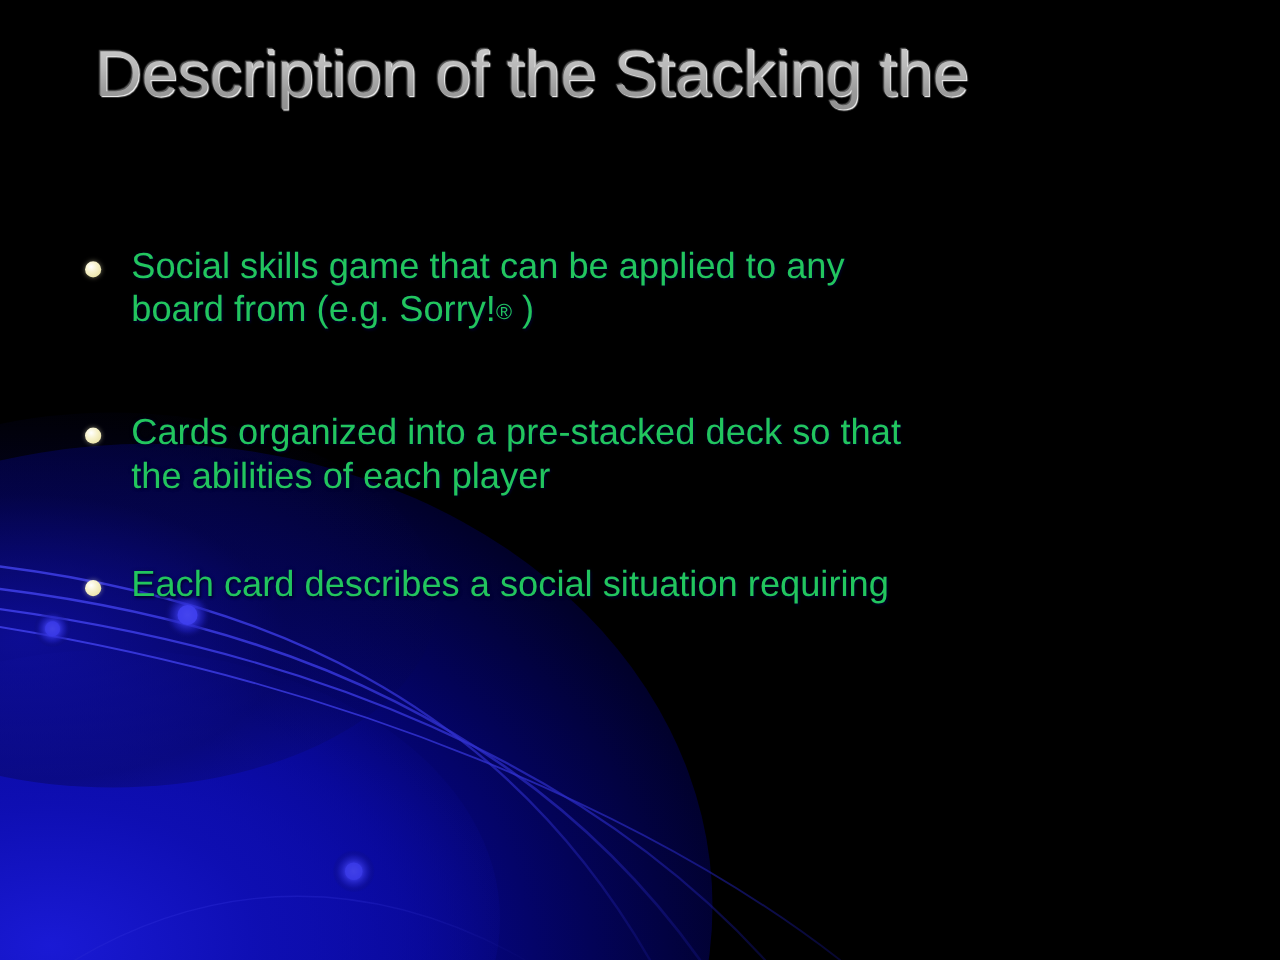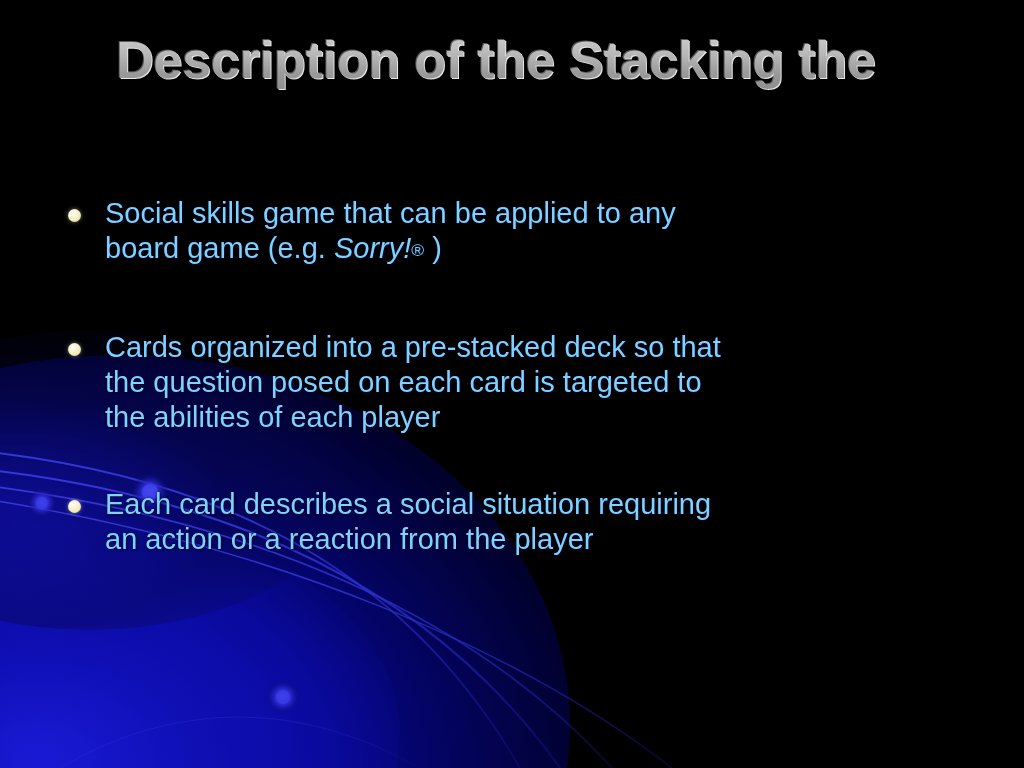--- a/index.html
+++ b/index.html
@@ -66,27 +66,27 @@
   }
   #arcs {
     position: absolute;
     left: 0;
     top: 0;
   }
 
   
   #title {
     position: absolute;
-    left: 44px;
+    left: 76px;
     top: 30px;
     width: 904px;
-    text-align: center;
+    text-align: left;
     font-size: 52px;
     line-height: 60px;
-    font-weight: 700;
+    font-weight: 400;
     letter-spacing: -0.2px;
     color: #b0b0b0;
     background: linear-gradient(180deg, #d2d2d2 0%, #b8b8b8 40%, #9a9a9a 72%, #8e8e8e 100%);
     -webkit-background-clip: text;
     background-clip: text;
     -webkit-text-fill-color: transparent;
     text-shadow: none;
     filter: drop-shadow(1.5px 1.5px 0px #e8e8e8) drop-shadow(-0.5px -0.5px 0px #5a5a5a);
   }
   #title .tline { display: block; white-space: nowrap; }
@@ -95,38 +95,38 @@
   #body {
     position: absolute;
     left: 62px;
     top: 196px;
     width: 920px;
   }
   .bullet-row {
     position: relative;
     display: block;
     padding-left: 43px;
-    color: #7dd3fc;
+    color: #22c55e;
     font-size: 29px;
     line-height: 35px;
     font-weight: 400;
     text-shadow: 1px 1px 2px rgba(0,0,40,.85), 0 0 3px rgba(10,10,60,.6);
   }
   .bullet-marker {
     position: absolute;
     left: 6px;
     top: 13px;
     width: 13px;
     height: 13px;
     border-radius: 50%;
     background: radial-gradient(circle at 38% 33%, #ffffff 0%, #f7f2cd 38%, #ece4a8 78%, #d8cf8e 100%);
     box-shadow: 0 0 4px rgba(255,250,200,.45);
   }
   .bullet-text { display: block; }
-  .em-italic { font-style: italic; }
+  .em-italic { }
   .reg-mark  { font-size: 0.6em; font-style: normal; vertical-align: 0.12em; }
 
   #b1 { margin-bottom: 62px; }
   #b2 { margin-bottom: 52px; }
   #b3 { }
 </style>
 </head>
 <body>
 
 <div id="slide">
@@ -174,31 +174,29 @@
 
   <div id="title">
     <span class="tline">Description of the Stacking the</span>
   </div>
 
   <div id="body">
 
     <div class="bullet-row" id="b1">
       <span class="bullet-marker"></span>
       <span class="bullet-text">Social skills game that can be applied to any</span>
-      <span class="bullet-text"><span>board game (e.g. </span><span class="em-italic">Sorry!</span><span class="reg-mark">®</span><span> )</span></span>
+      <span class="bullet-text"><span>board from (e.g. </span><span class="em-italic">Sorry!</span><span class="reg-mark">®</span><span> )</span></span>
     </div>
 
     <div class="bullet-row" id="b2">
       <span class="bullet-marker"></span>
       <span class="bullet-text">Cards organized into a pre-stacked deck so that</span>
-      <span class="bullet-text">the question posed on each card is targeted to</span>
       <span class="bullet-text">the abilities of each player</span>
     </div>
 
     <div class="bullet-row" id="b3">
       <span class="bullet-marker"></span>
       <span class="bullet-text">Each card describes a social situation requiring</span>
-      <span class="bullet-text">an action or a reaction from the player</span>
     </div>
 
 
   </div>
 </div>
 
 </body></html>

